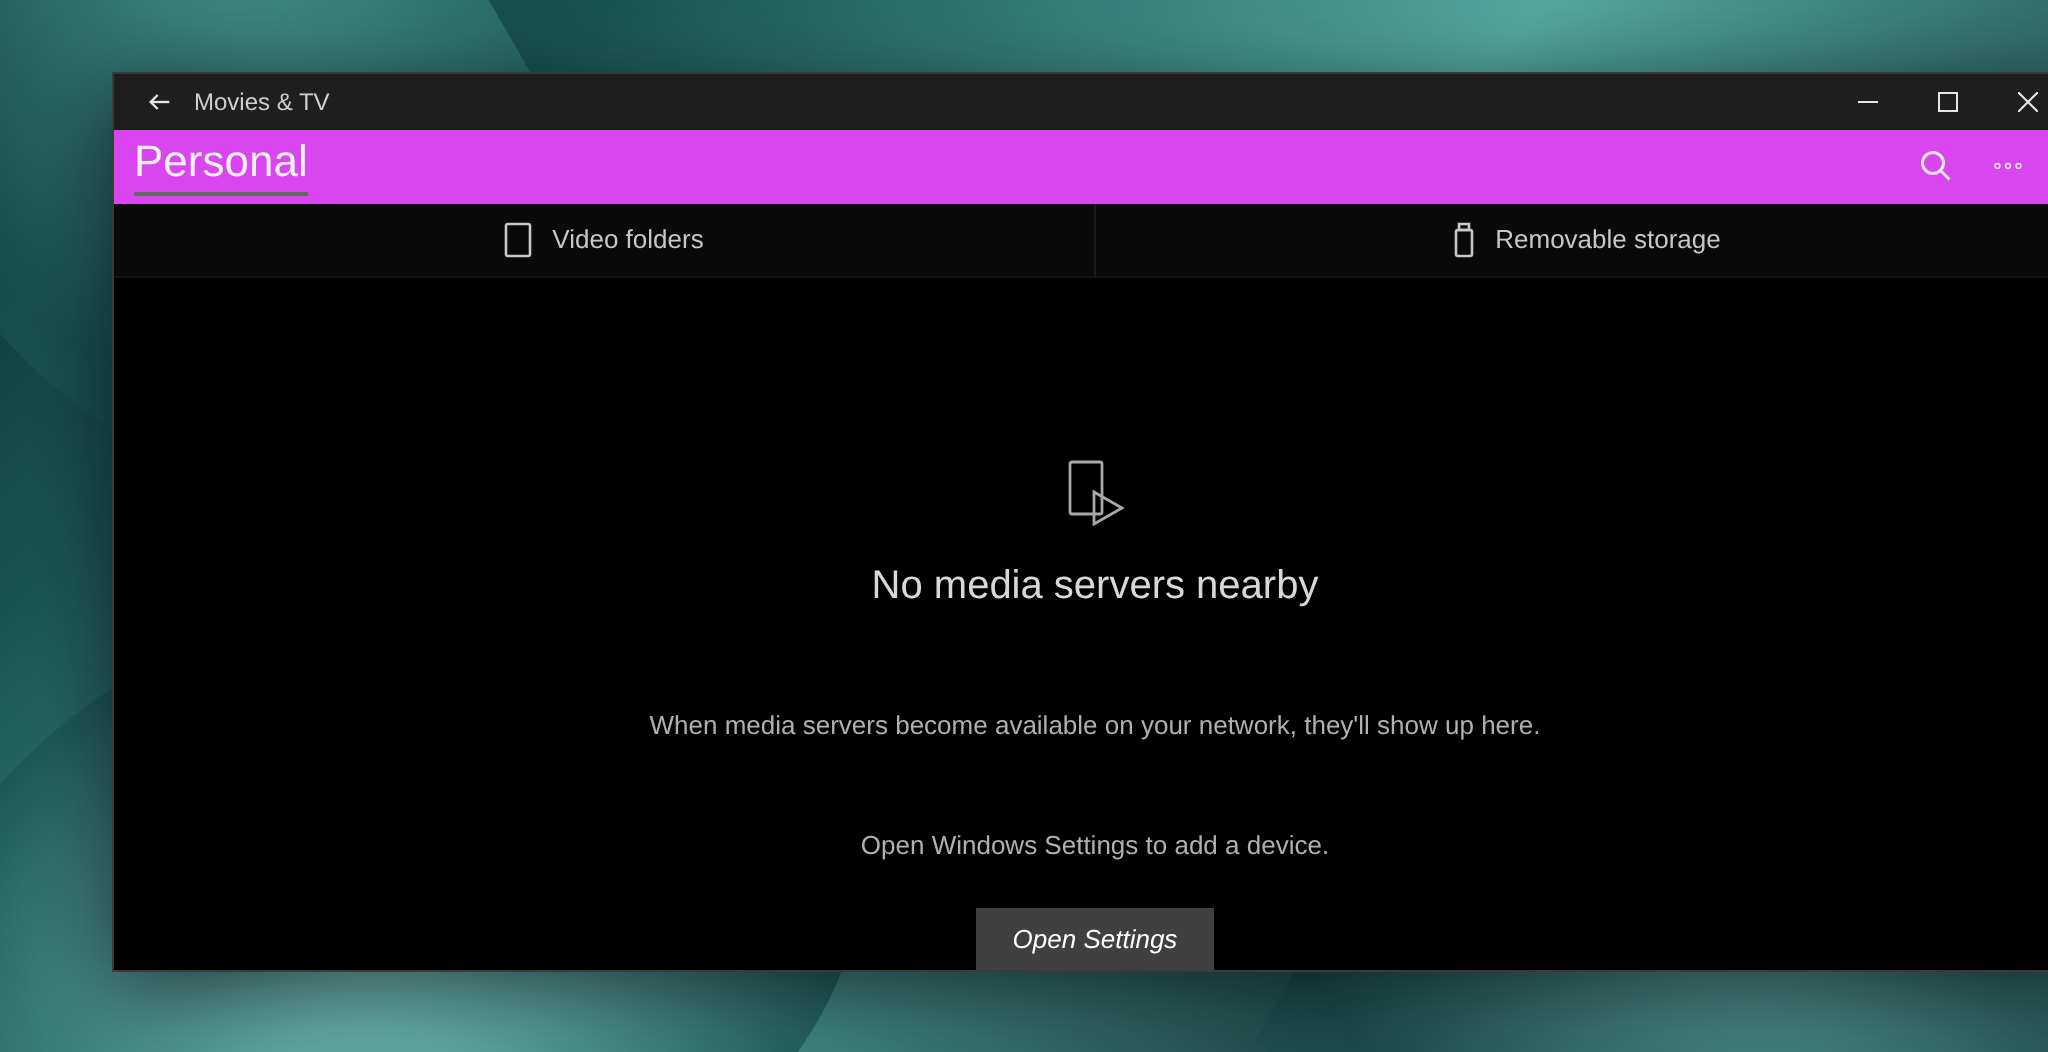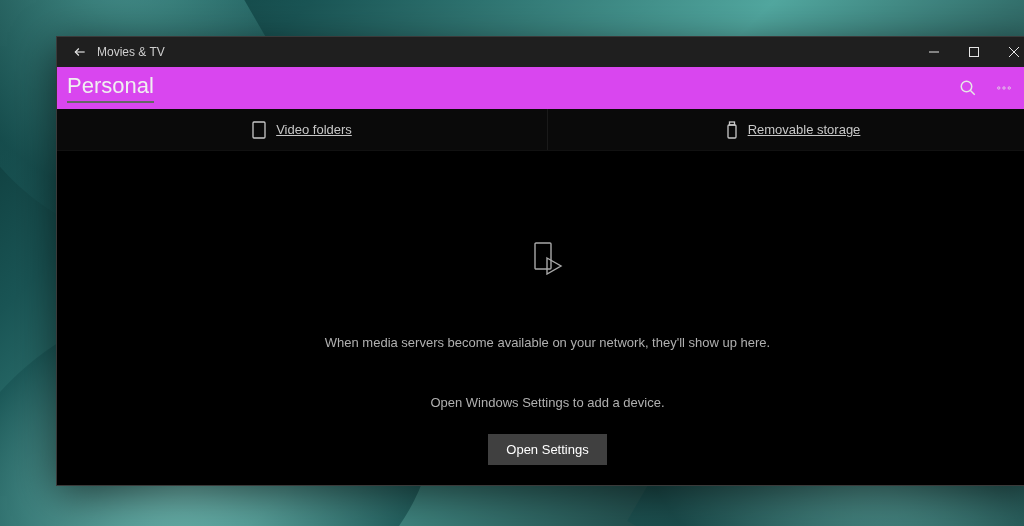--- a/index.html
+++ b/index.html
@@ -101,21 +101,20 @@
   .tab {
     flex: 1;
     display: flex;
     align-items: center;
     justify-content: center;
     gap: 10px;
     cursor: pointer;
     font-size: 13px;
     color: #c8c8c8;
     border-right: 1px solid #1a1a1a;
-    text-decoration: underline;
   }
   .tab:last-child { border-right: none; }
   .tab.active { color: #ffffff; font-weight: 600; }
   .tab-icon { display: flex; align-items: center; }
 
   .content {
     flex: 1;
     background: #000;
     display: flex;
     flex-direction: column;
@@ -129,20 +128,21 @@
   .empty-heading { font-size: 20px; font-weight: 400; color: #d8d8d8; margin-bottom: 8px; }
   .empty-line { font-size: 13px; color: #b0b0b0; line-height: 1.5; margin-top: 40px; }
   .settings-btn {
     margin-top: 22px;
     padding: 8px 18px;
     background: #404040;
     color: #ffffff;
     border: none;
     font-size: 13px;
     cursor: pointer;
+    font-style: italic;
   }
 </style>
 </head>
 <body>
 
 <div class="leaf leaf1"></div>
 <div class="leaf leaf2"></div>
 <div class="leaf leaf3"></div>
 <div class="leaf leaf4"></div>
 
@@ -213,18 +213,19 @@
     </div>
   </div>
 
   <div class="content">
     <div class="empty-icon">
       <svg width="30" height="34" viewBox="0 0 30 34" fill="none" stroke="#a8a8a8" stroke-width="1.4">
         <rect x="2" y="2" width="16" height="26" rx="1"></rect>
         <polygon points="14,17 28,25 14,33" fill="none"></polygon>
       </svg>
     </div>
+    <div class="empty-heading">No media servers nearby</div>
     <div class="empty-line">When media servers become available on your network, they'll show up here.</div>
     <div class="empty-line">Open Windows Settings to add a device.</div>
     <button class="settings-btn">Open Settings</button>
   </div>
 
 </div>
 
 </body></html>

